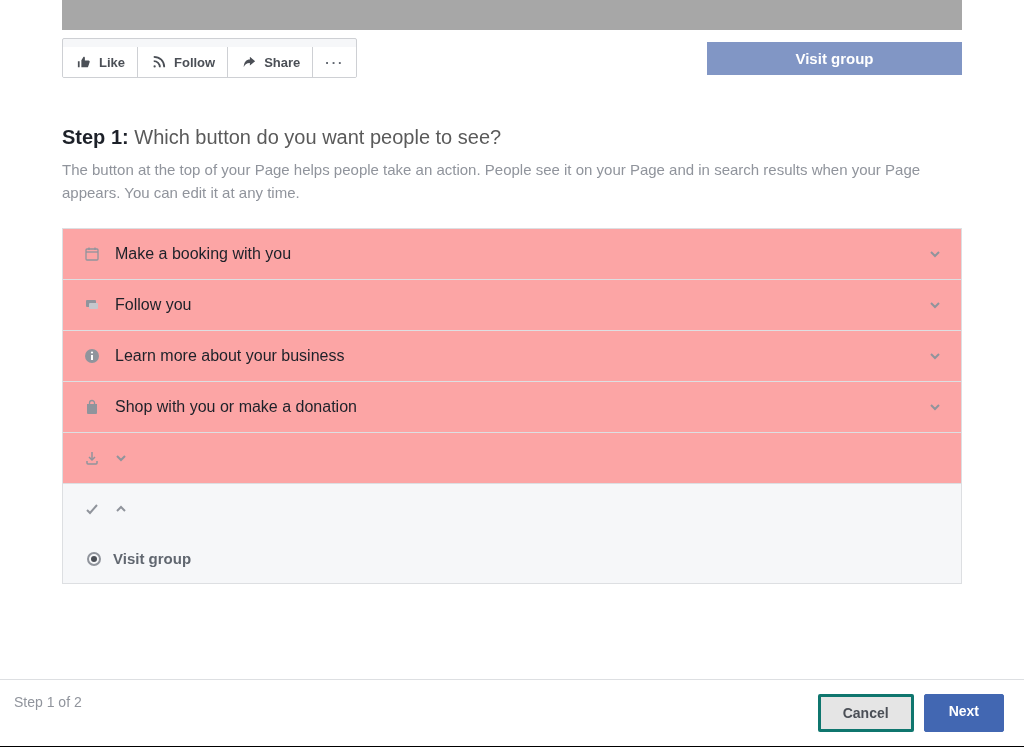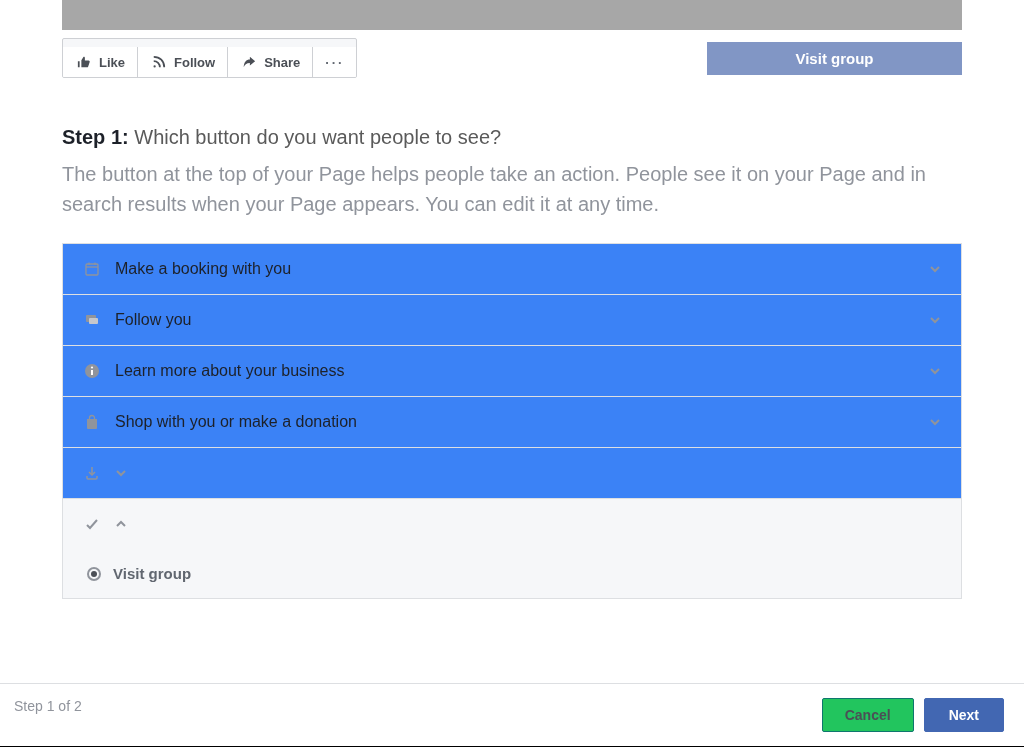--- a/index.html
+++ b/index.html
@@ -58,25 +58,25 @@
     text-align: center;
     font-size: 15px;
     cursor: pointer;
   }
   .content {
     margin: 48px 62px 0 62px;
   }
   .h1line { font-size: 20px; color: #1d2129; }
   .h1line .label { font-weight: 700; }
   .h1line .q { color: #5a5a5a; font-weight: 400; }
-  .desc { color: #90949c; font-size: 20px; margin-top: 10px; line-height: 1.5; }
+  .desc { color: #90949c; font-size: 15px; margin-top: 10px; line-height: 1.5; }
   .accordion {
     border: 1px solid #dddfe2;
     margin-top: 24px;
-    background: #3b82f6;
+    background: #fca5a5;
   }
   .row {
     border-top: 1px solid #dddfe2;
     padding: 16px 20px;
     display: flex;
     align-items: center;
     gap: 14px;
     cursor: pointer;
   }
   .row:first-child { border-top: none; }
@@ -108,21 +108,21 @@
   .footer .step { color: #90949c; font-size: 14px; }
   .footer .spacer { flex: 1; }
   .btn {
     padding: 8px 22px;
     font-weight: 700;
     font-size: 14px;
     border-radius: 2px;
     cursor: pointer;
   }
   .btn.cancel {
-    background: #22c55e; border: 1px solid #0f766e; color: #4b4f56; margin-right: 10px; margin-left: 40px;
+    background: #e5e5e5; border: 3px solid #0f766e; color: #4b4f56; margin-right: 10px; margin-left: 40px;
   }
   .btn.next {
     background: #4267b2; color: #fff; border: 1px solid #4267b2;
     padding: 8px 24px;
   }
   .icon { width: 18px; height: 18px; flex: 0 0 18px; display: inline-flex; align-items: center; justify-content: center; }
   svg { display: block; }
   .bottomline { border-top: 1px solid #000; height:0; }
 </style>
 </head>

